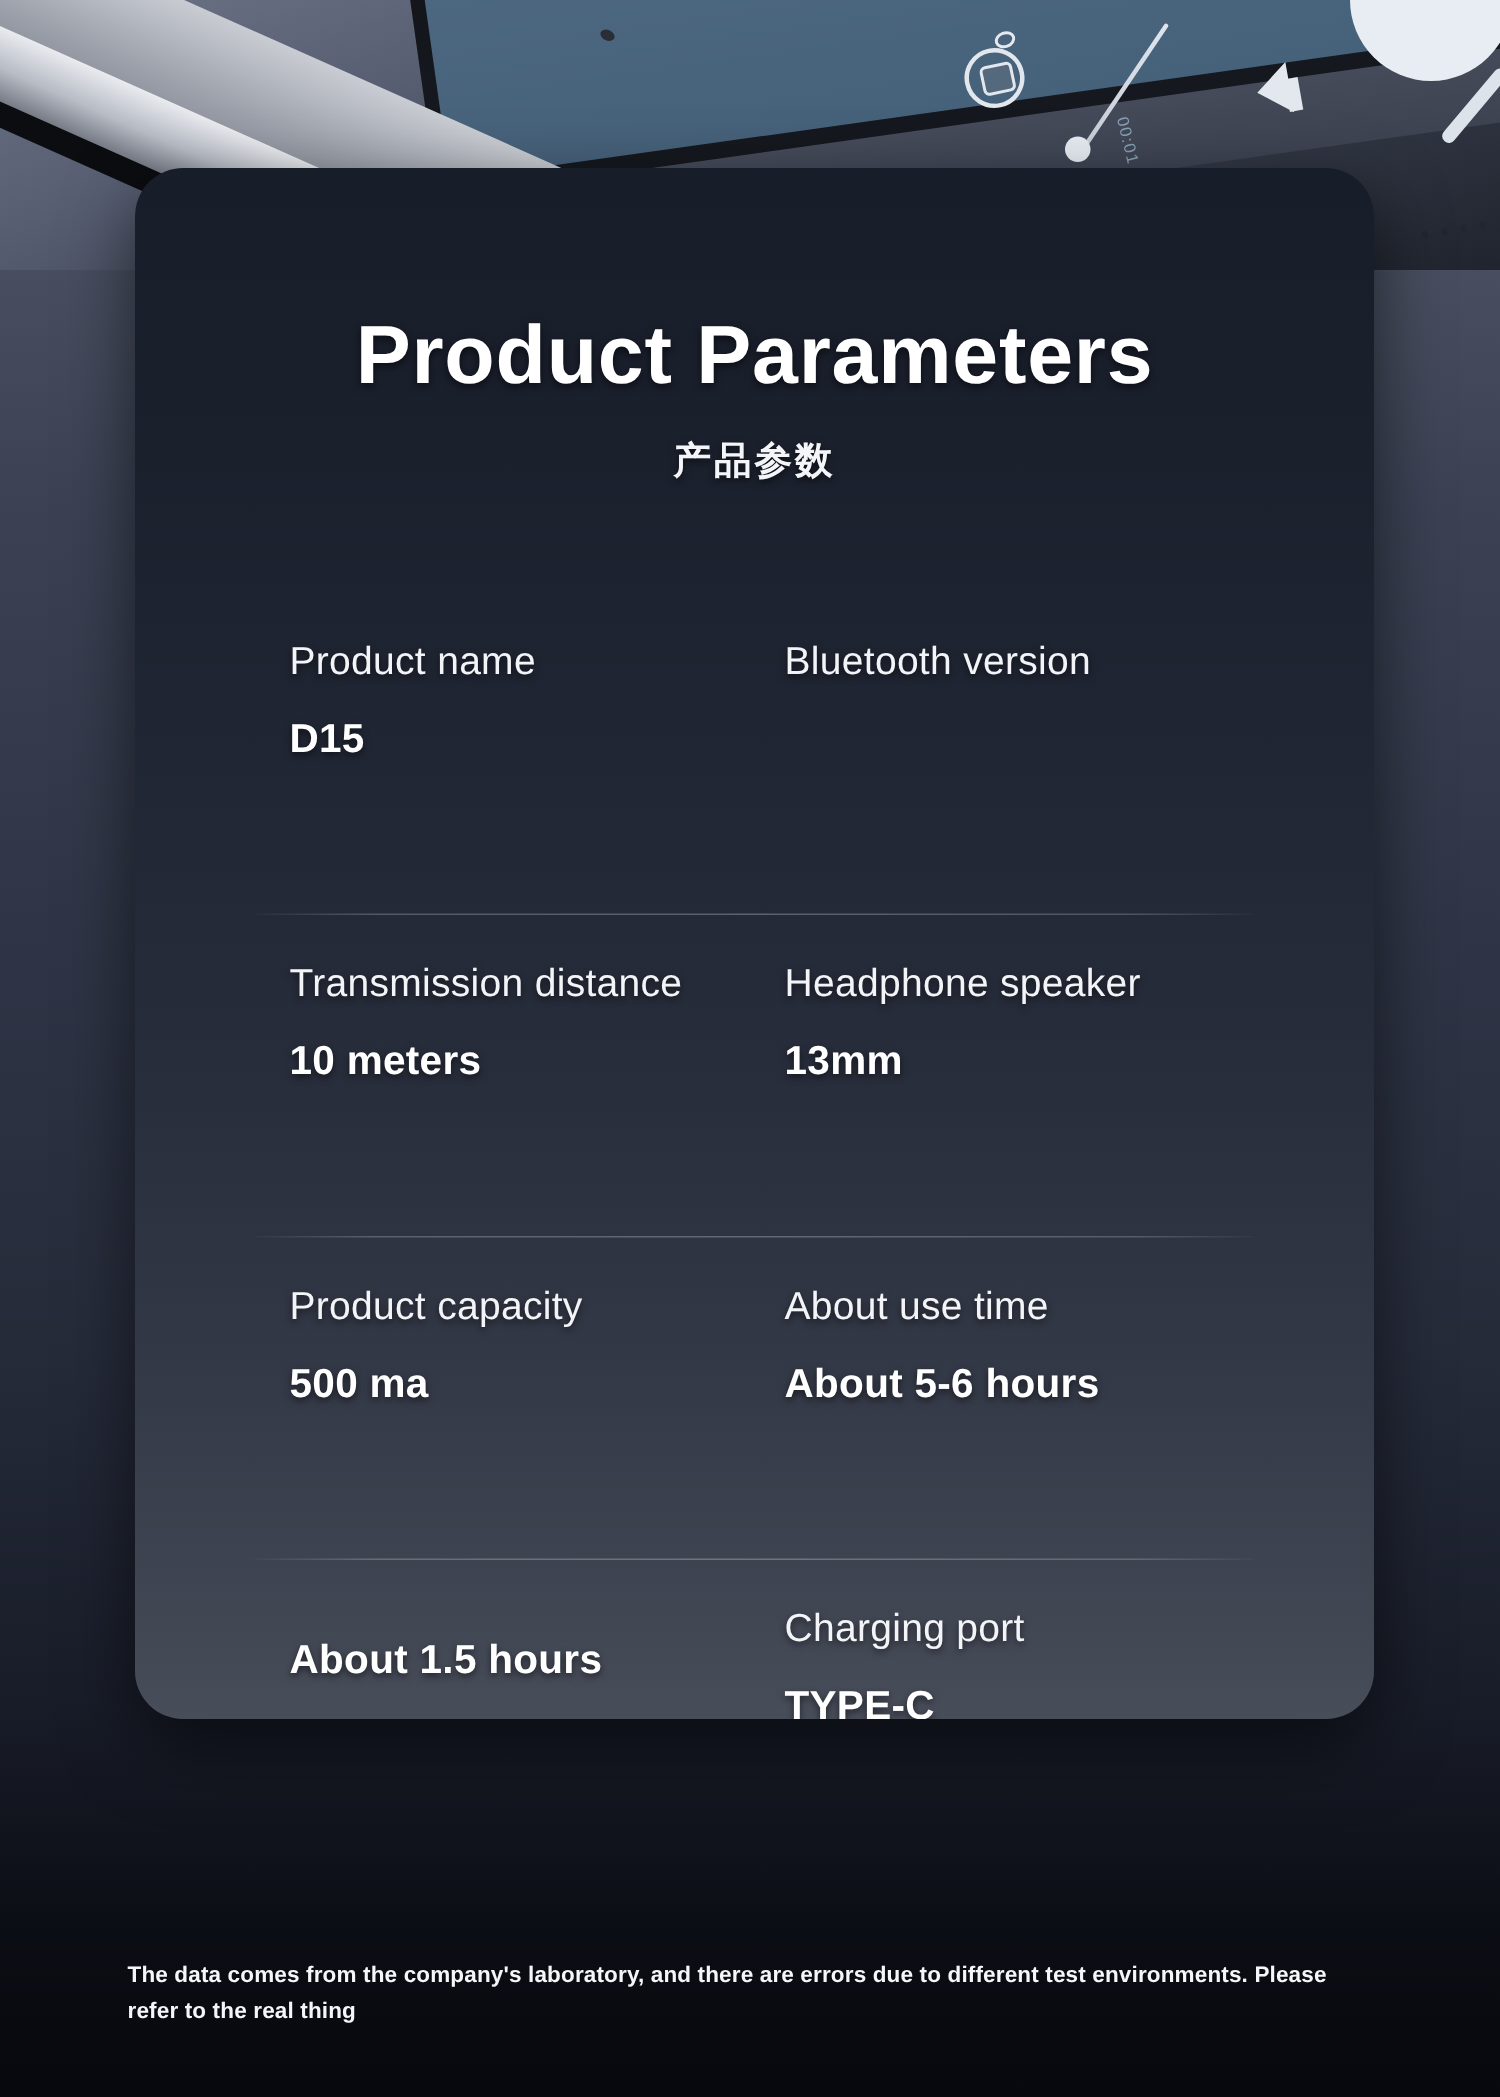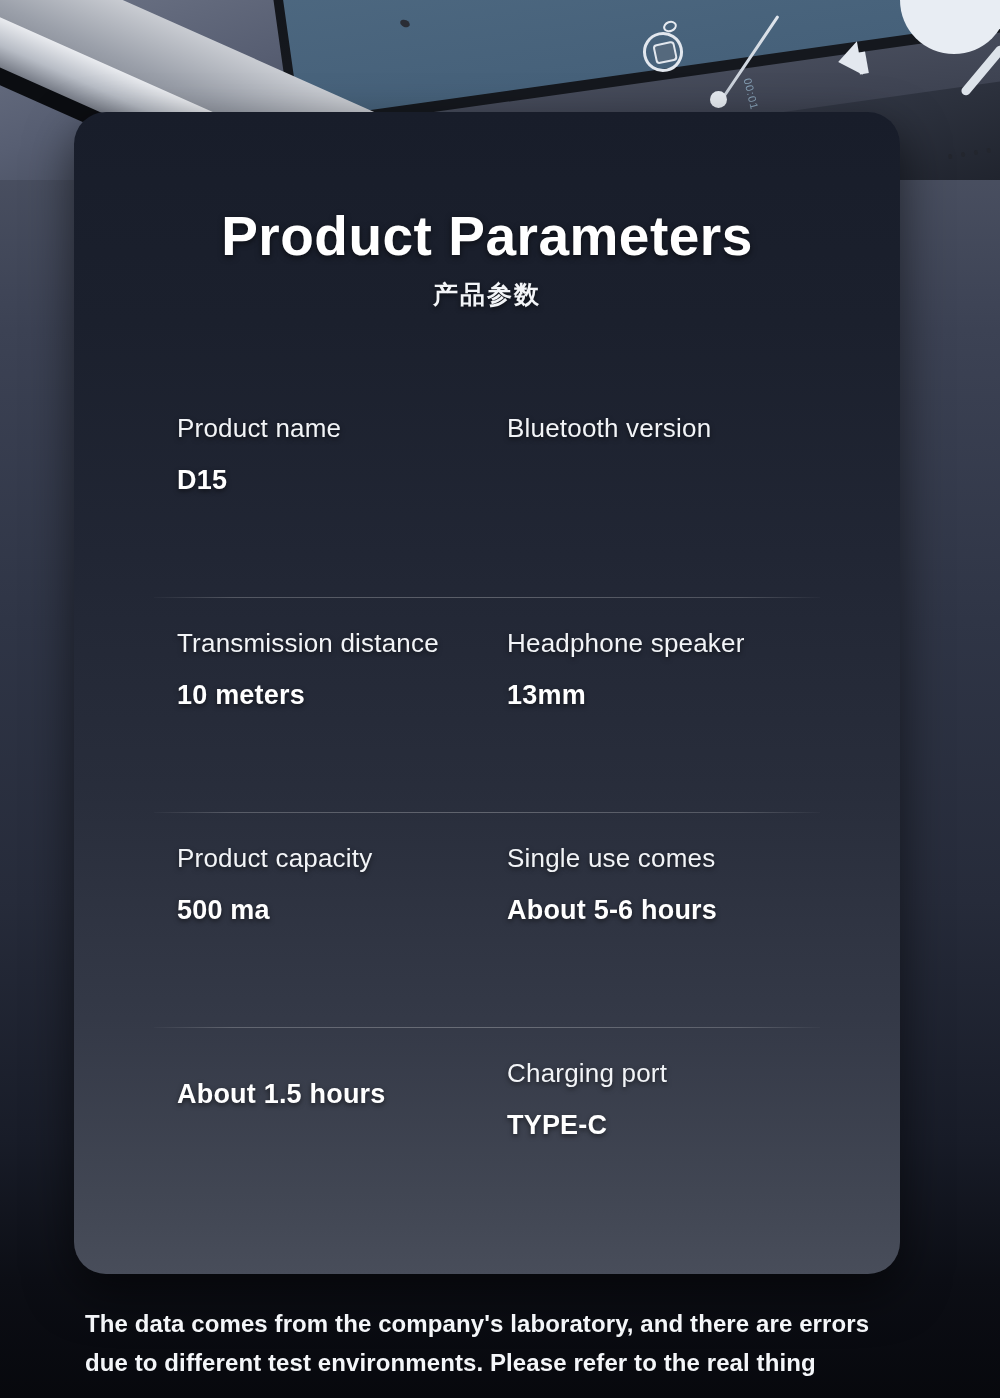--- a/index.html
+++ b/index.html
@@ -165,22 +165,22 @@
     transform:rotate(-9deg);
   }
   .speaker-holes span {
     position:absolute; top:0; width:4px; height:5px;
     border-radius:50%; background:#23262e;
   }
 
   
   .param-card {
     position:absolute;
-    left:74px; top:112px;
-    width:826px; height:1162px;
+    left:90px; top:112px;
+    width:826px; height:1034px;
     border-radius:32px;
     background:linear-gradient(180deg,
       #181d2a 0%,
       #1b202d 18%,
       #212634 38%,
       #282d3b 58%,
       #343947 78%,
       #424754 94%,
       #484d5a 100%);
     box-shadow:0 18px 48px rgba(0,0,0,0.55);
@@ -190,21 +190,21 @@
   .card-title {
     margin-top:92px;
     text-align:center;
     font-size:55px;
     font-weight:bold;
     color:#ffffff;
     letter-spacing:0.5px;
     text-shadow:0 2px 6px rgba(0,0,0,0.6);
   }
   .card-subtitle {
-    margin-top:10px;
+    margin-top:22px;
     text-align:center;
     font-size:25px;
     font-weight:bold;
     color:#f3f5f8;
     letter-spacing:2px;
     text-shadow:0 2px 5px rgba(0,0,0,0.6);
   }
 
   .spec-table {
     margin-top:72px;
@@ -245,21 +245,21 @@
     letter-spacing:0.2px;
     text-shadow:0 2px 5px rgba(0,0,0,0.55);
     white-space:nowrap;
   }
 
   
   .footer-note {
     position:absolute;
     left:85px; top:1305px;
     width:800px;
-    font-size:24px;
+    font-size:15px;
     font-weight:bold;
     line-height:1.62;
     color:#f4f6f9;
     letter-spacing:0.1px;
   }
 </style>
 </head>
 <body>
 
 <div class="page">
@@ -319,21 +319,21 @@
           <div class="spec-value">13mm</div>
         </div>
       </div>
 
       <div class="spec-row has-divider">
         <div class="spec-cell">
           <div class="spec-label">Product capacity</div>
           <div class="spec-value">500 ma</div>
         </div>
         <div class="spec-cell">
-          <div class="spec-label">Single use comes</div>
+          <div class="spec-label">About use time</div>
           <div class="spec-value">About 5-6 hours</div>
         </div>
       </div>
 
       <div class="spec-row">
         <div class="spec-cell">
           <div class="spec-value">About 1.5 hours</div>
         </div>
         <div class="spec-cell">
           <div class="spec-label">Charging port</div>

